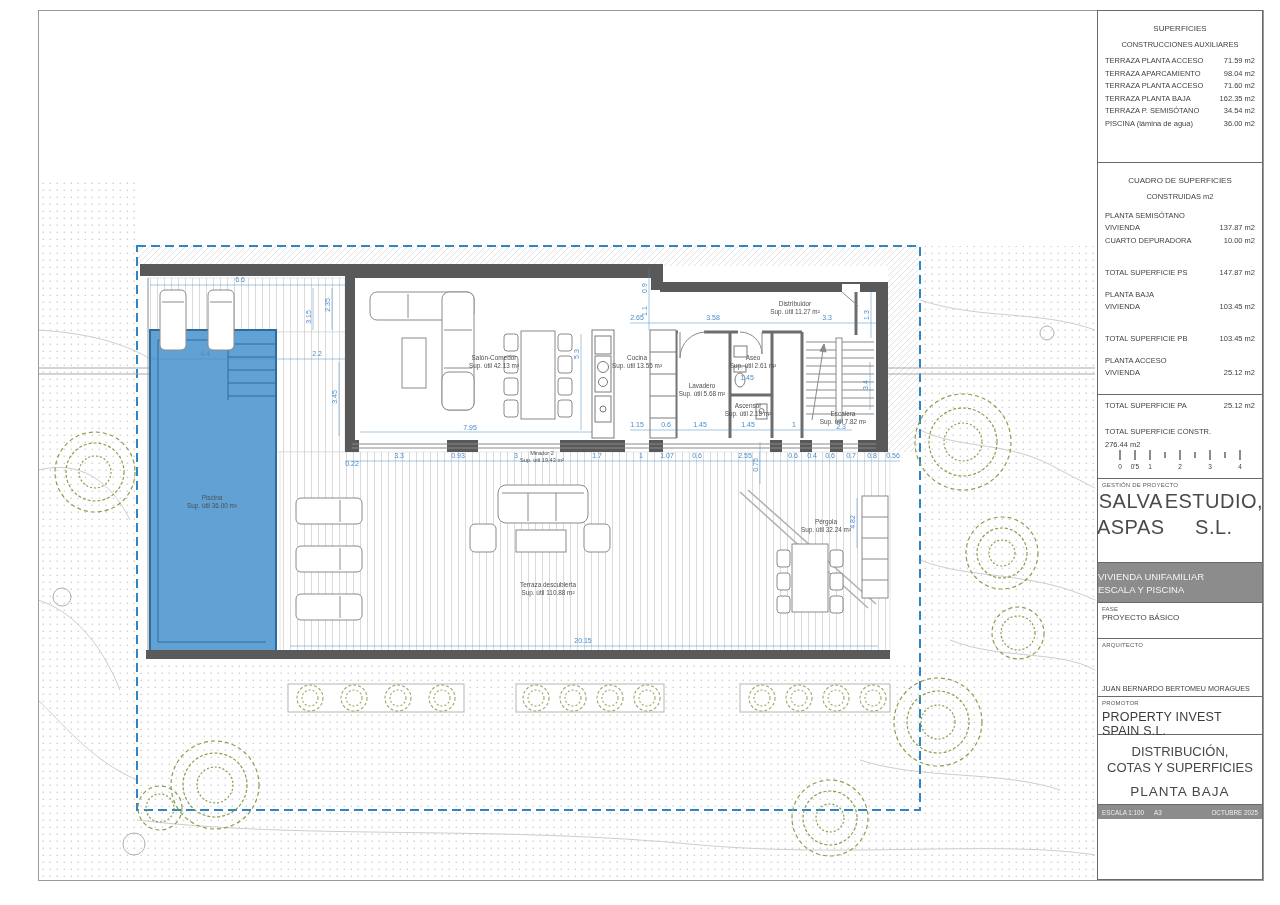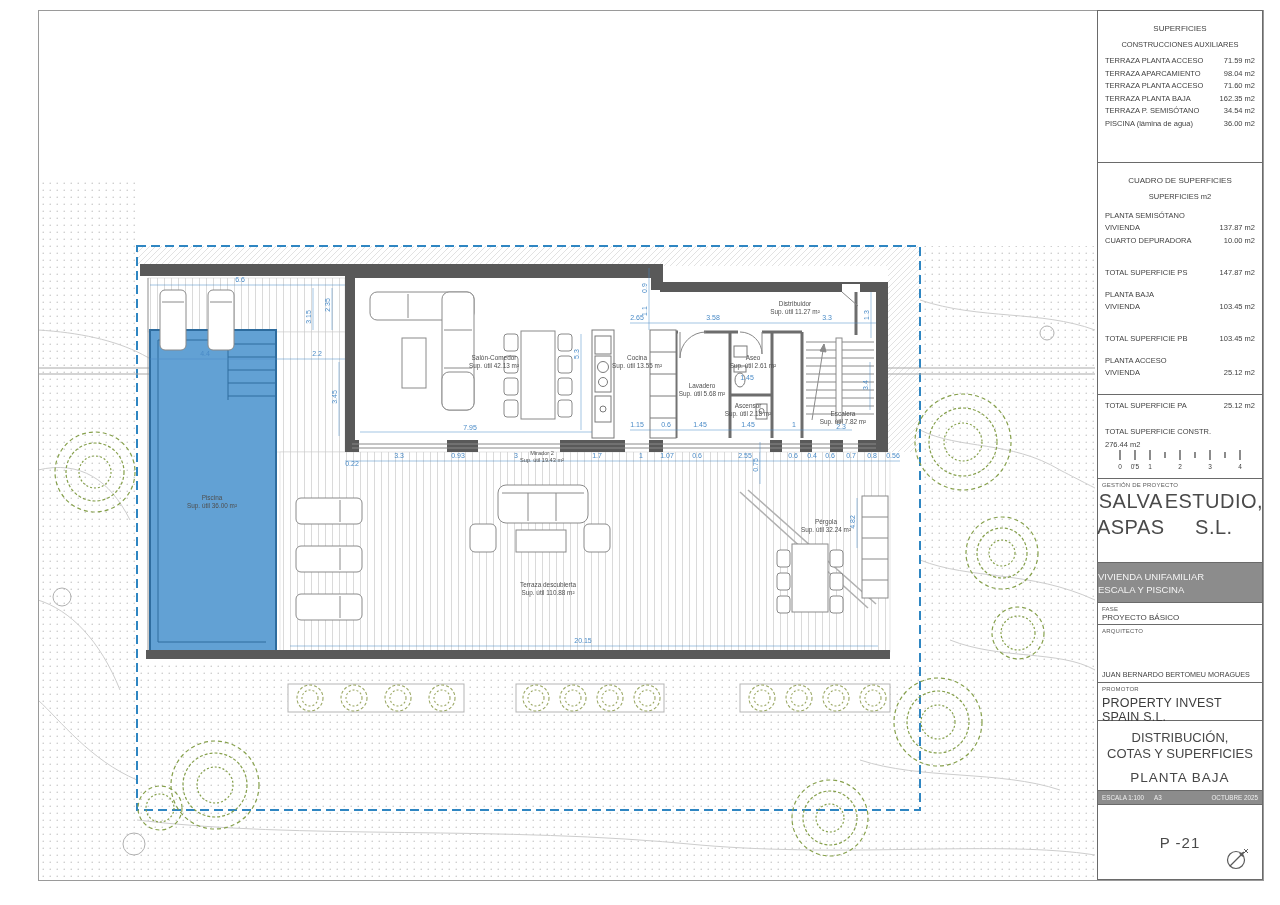--- a/index.html
+++ b/index.html
@@ -458,21 +458,21 @@
           <span>34.54 m2</span>
         </div>
     <div class="tbrow">
           <span>PISCINA (lámina de agua)</span>
           <span>36.00 m2</span>
         </div>
   </div>
 
   <div class="tbsec" style="height:232px">
     <div class="tbh1">CUADRO DE SUPERFICIES</div>
-    <div class="tbh2">SUPERFICIES m2</div>
+    <div class="tbh2">CONSTRUIDAS m2</div>
     <div class="tbgroup">PLANTA SEMISÓTANO</div>
     <div class="tbrow">
           <span>VIVIENDA</span>
           <span>137.87 m2</span>
         </div>
     <div class="tbrow">
           <span>CUARTO DEPURADORA</span>
           <span>10.00 m2</span>
         </div>
     <div class="tbrow tbtotal">
@@ -533,21 +533,21 @@
       <div>SALVA ASPAS</div>
       <div>ESTUDIO, S.L.</div>
     </div>
   </div>
 
   <div class="tbsec band" style="height:40px">
     <div>VIVIENDA UNIFAMILIAR</div>
     <div>ESCALA Y PISCINA</div>
   </div>
 
-  <div class="tbsec" style="height:22px">
+  <div class="tbsec" style="height:36px">
     <div class="lbl">FASE</div>
     <div class="val8">PROYECTO BÁSICO</div>
   </div>
 
 
   <div class="tbsec" style="height:58px">
     <div class="lbl">ARQUITECTO</div>
     <div class="valbottom">JUAN BERNARDO BERTOMEU MORAGUES</div>
   </div>
 
@@ -561,25 +561,15 @@
     <div class="l1">COTAS Y SUPERFICIES</div>
     <div class="l3">PLANTA BAJA</div>
   </div>
 
   <div class="tbsec metabar" style="height:14px">
     <span class="m-esc">ESCALA 1:100</span>
     <span class="m-fmt">A3</span>
     <span class="m-date">OCTUBRE 2025</span>
   </div>
 
-  <div class="tbsec numsec">
-    <span class="pnum">P -21</span>
-    <svg class="compass" width="26" height="26">
-      <circle cx="12" cy="15" r="8.5" fill="none" stroke="#5a5a5a" stroke-width="1.2"></circle>
-      <line x1="6" y1="21" x2="20" y2="7" stroke="#5a5a5a" stroke-width="1.2"></line>
-      <path d="M20,7 l-5,1.5 l3.5,3.5 z" fill="#5a5a5a"></path>
-      <line x1="20" y1="4" x2="24" y2="8" stroke="#5a5a5a" stroke-width="1"></line>
-      <line x1="24" y1="4" x2="20" y2="8" stroke="#5a5a5a" stroke-width="1"></line>
-    </svg>
-  </div>
 
 </div>
 </div>
 
 </body></html>

